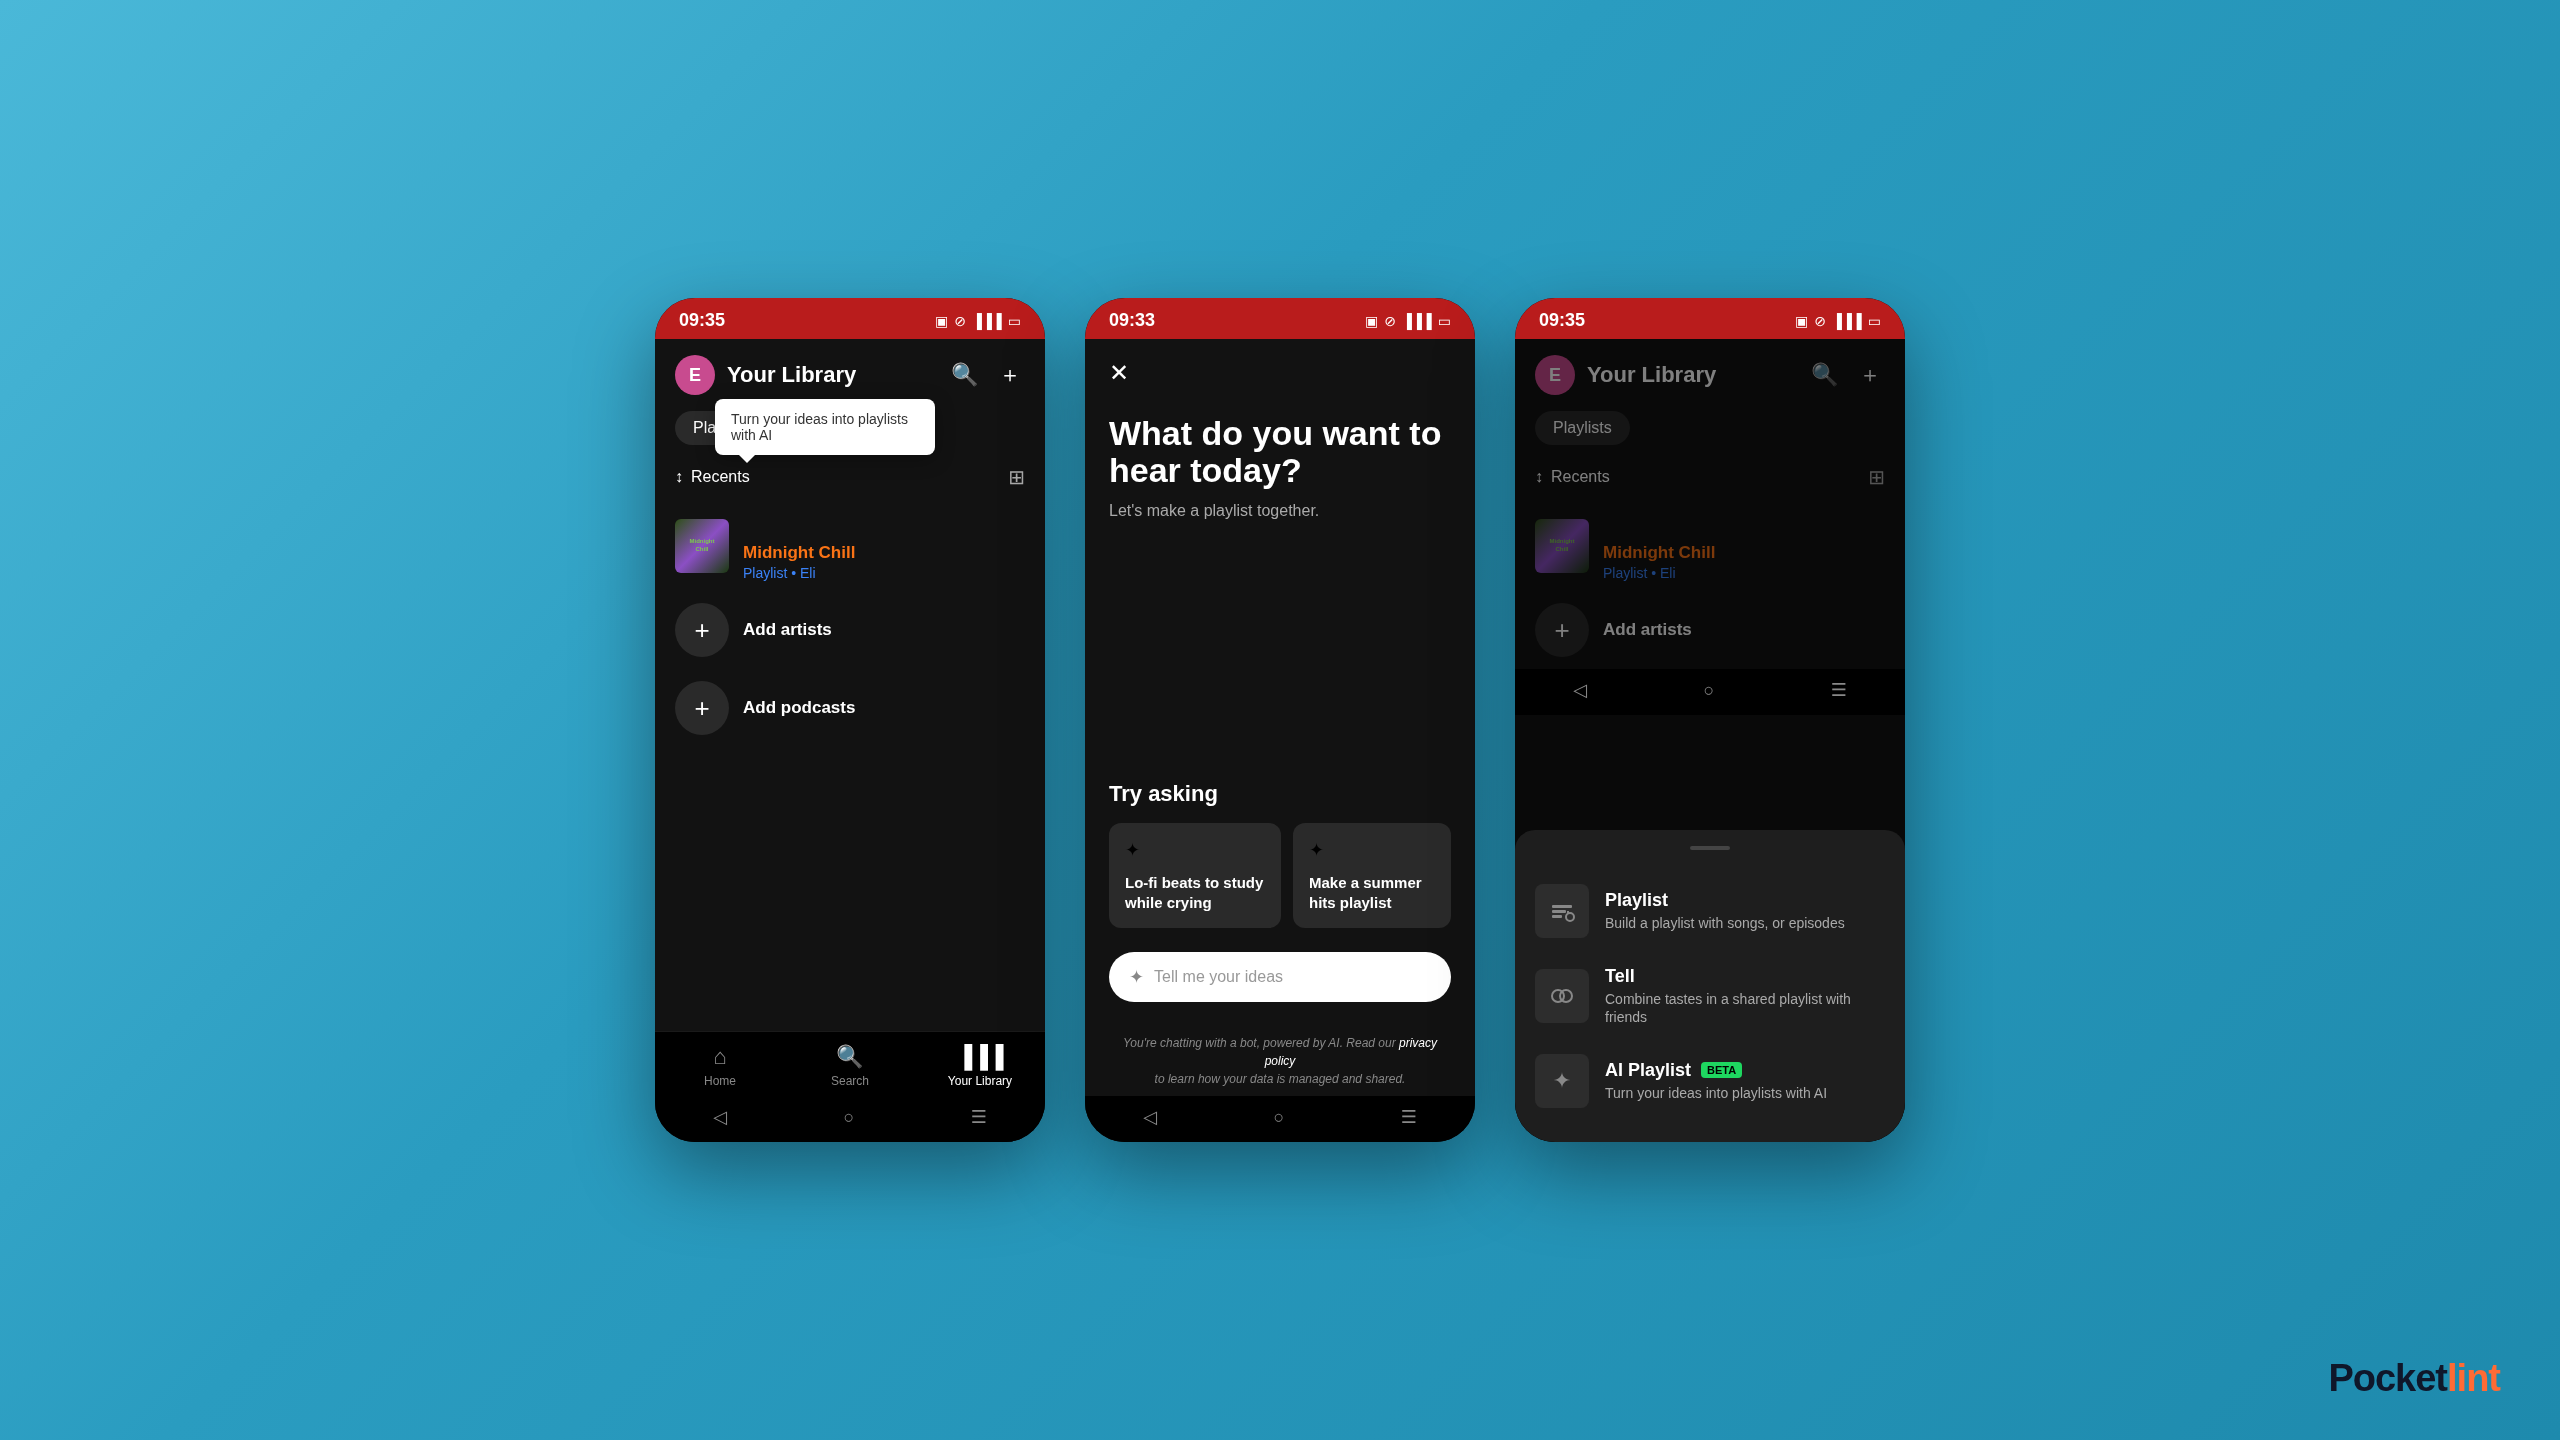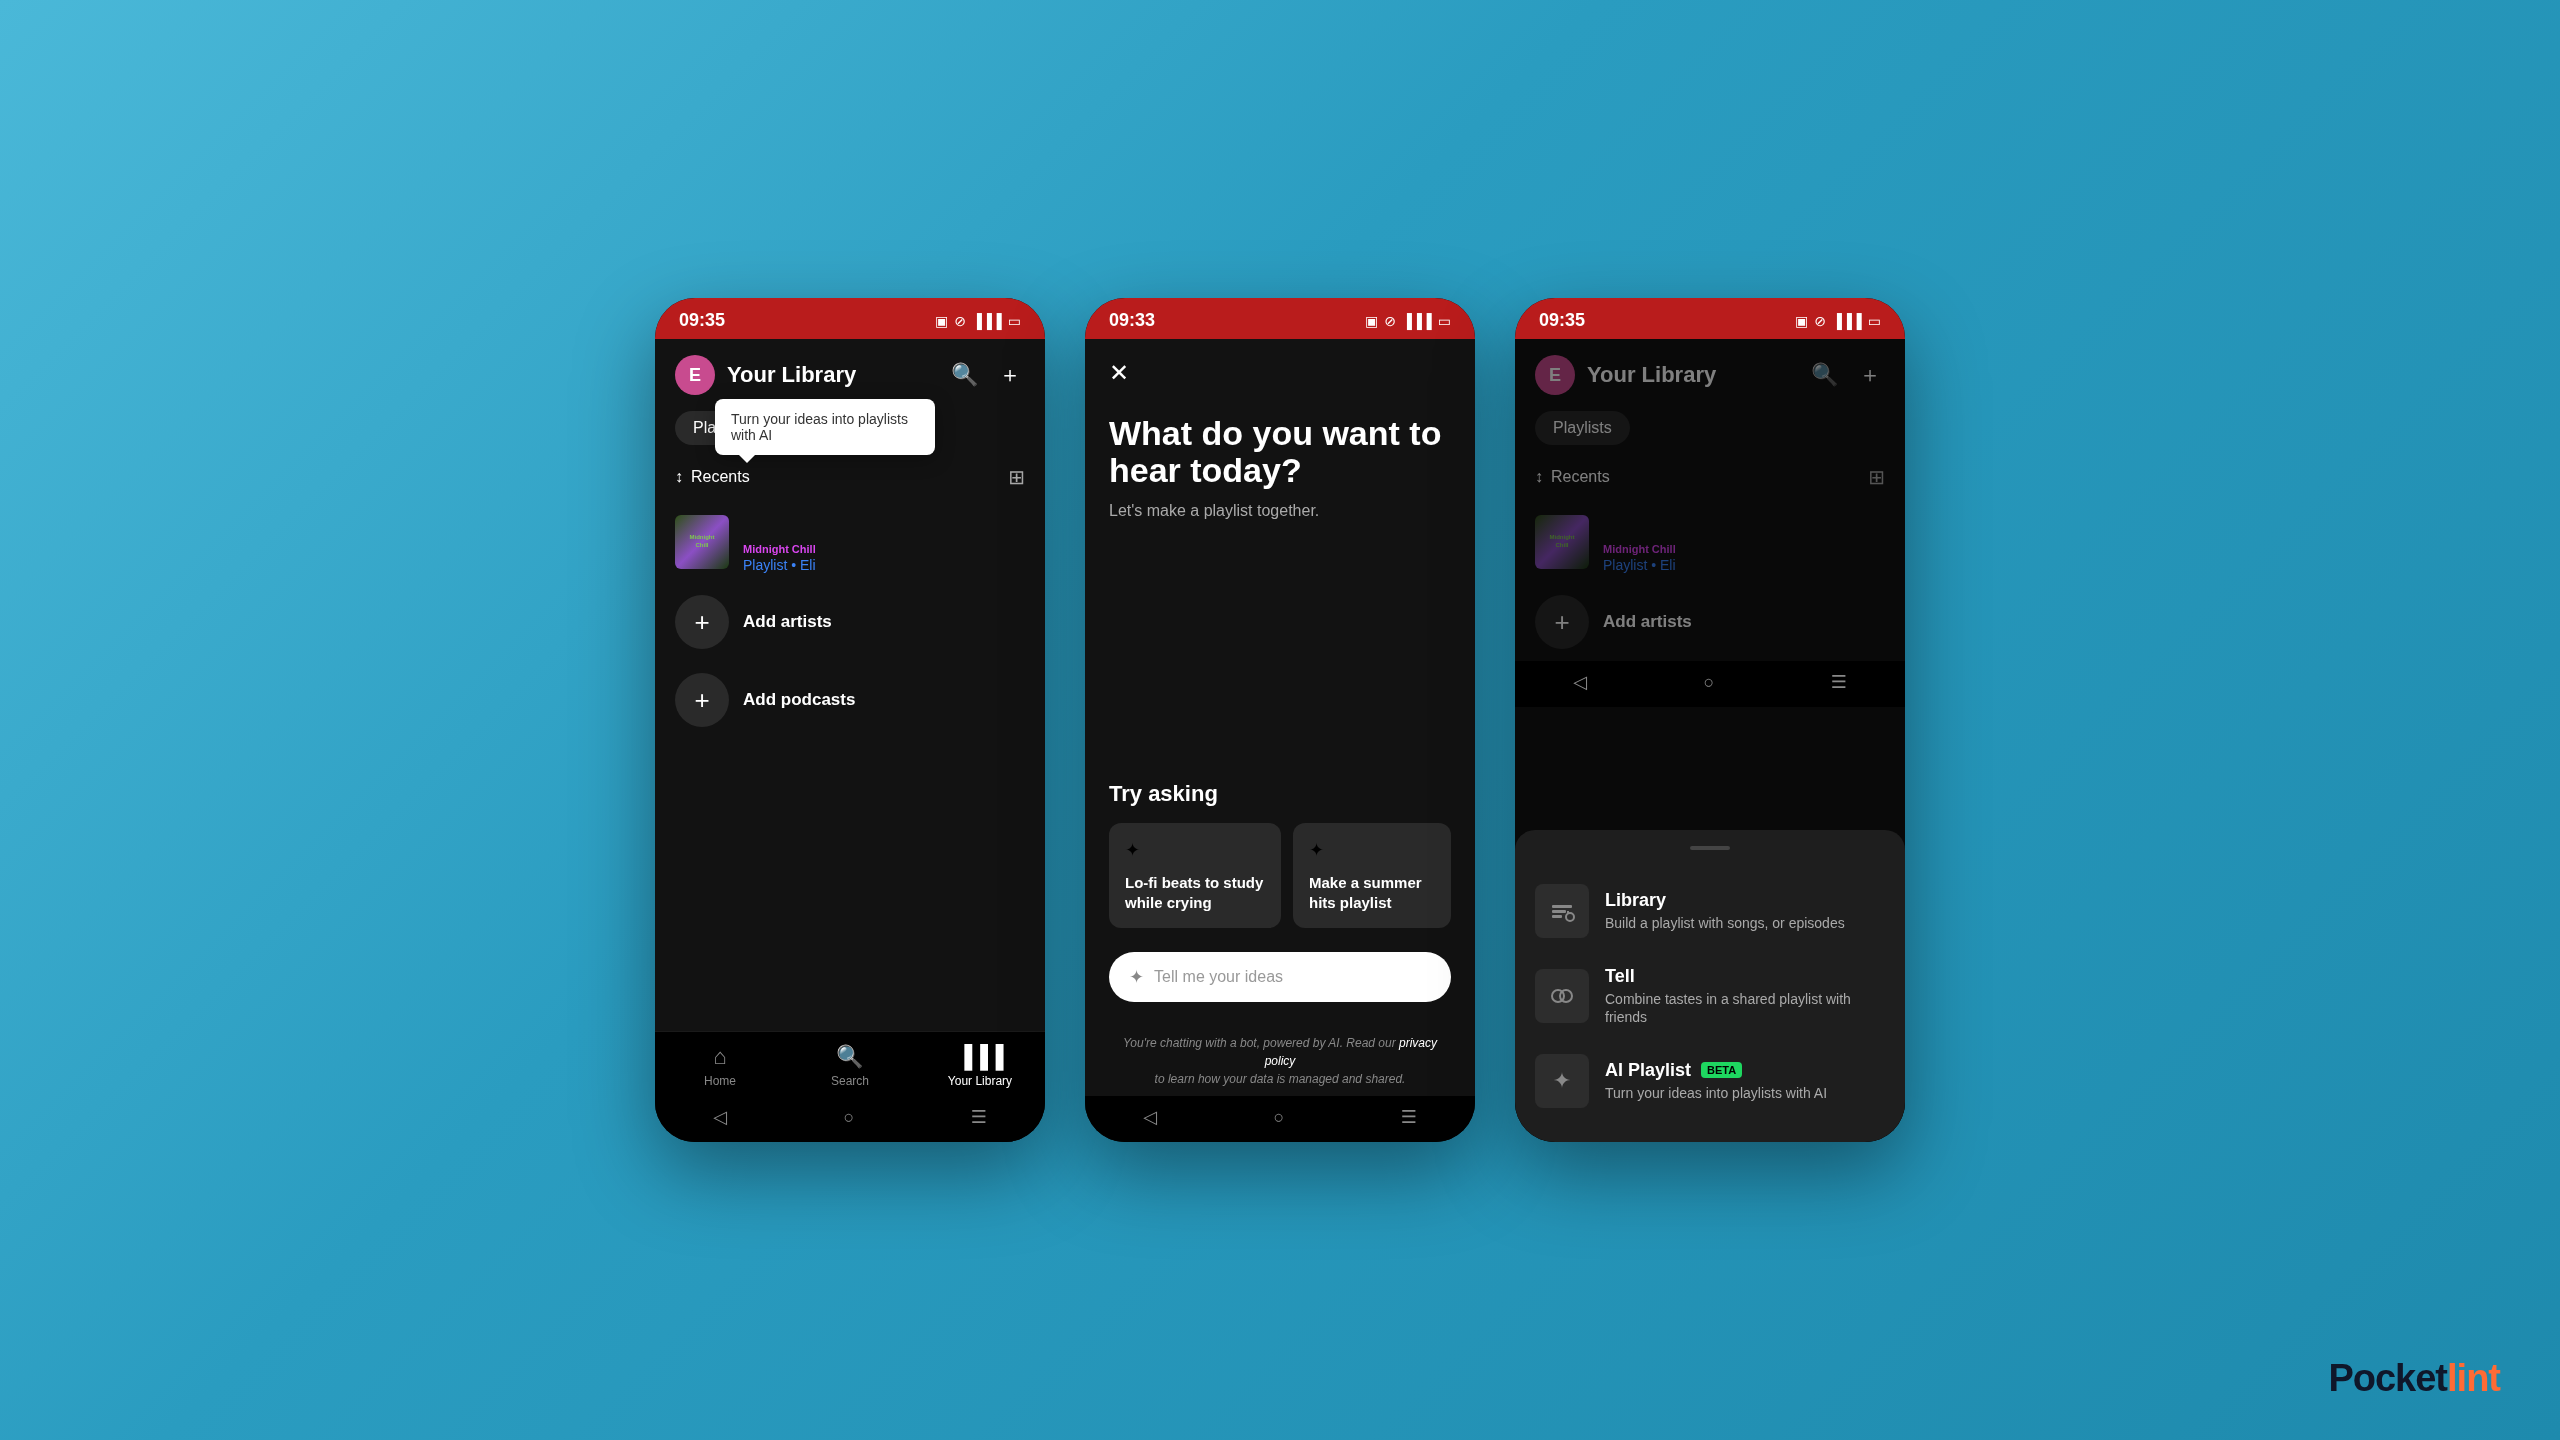--- a/index.html
+++ b/index.html
@@ -191,23 +191,23 @@
     }
     .midnight-text-thumb {
       font-size: 6px;
       color: #7ec850;
       font-weight: 700;
       text-align: center;
       line-height: 1.3;
     }
     .list-info { flex: 1; }
     .list-title {
-      font-size: 11px;
+      font-size: 17px;
       font-weight: 600;
-      color: #d946ef;
+      color: #f97316;
       margin-top: 32px;
     }
     .list-subtitle {
       font-size: 14px;
       color: #3b82f6;
       margin-top: 2px;
     }
 
     .add-item {
       display: flex;
@@ -616,21 +616,21 @@
           <svg width="28" height="28" viewBox="0 0 28 28" fill="none">
             <rect x="4" y="8" width="20" height="3" rx="1" fill="#888"></rect>
             <rect x="4" y="13" width="14" height="3" rx="1" fill="#888"></rect>
             <rect x="4" y="18" width="10" height="3" rx="1" fill="#888"></rect>
             <circle cx="22" cy="20" r="4" stroke="#888" stroke-width="2" fill="none"></circle>
             <line x1="20" y1="16" x2="20" y2="14" stroke="#888" stroke-width="2"></line>
           </svg>
         </div>
         <div class="sheet-item-info">
           <div class="sheet-item-title">
-            <span>Library</span>
+            <span>Playlist</span>
           </div>
           <div class="sheet-item-desc">Build a playlist with songs, or episodes</div>
         </div>
       </div>
 
       <div class="sheet-item">
         <div class="sheet-item-icon">
           <svg width="28" height="28" viewBox="0 0 28 28" fill="none">
             <circle cx="10" cy="14" r="6" stroke="#888" stroke-width="2" fill="none"></circle>
             <circle cx="18" cy="14" r="6" stroke="#888" stroke-width="2" fill="none"></circle>

